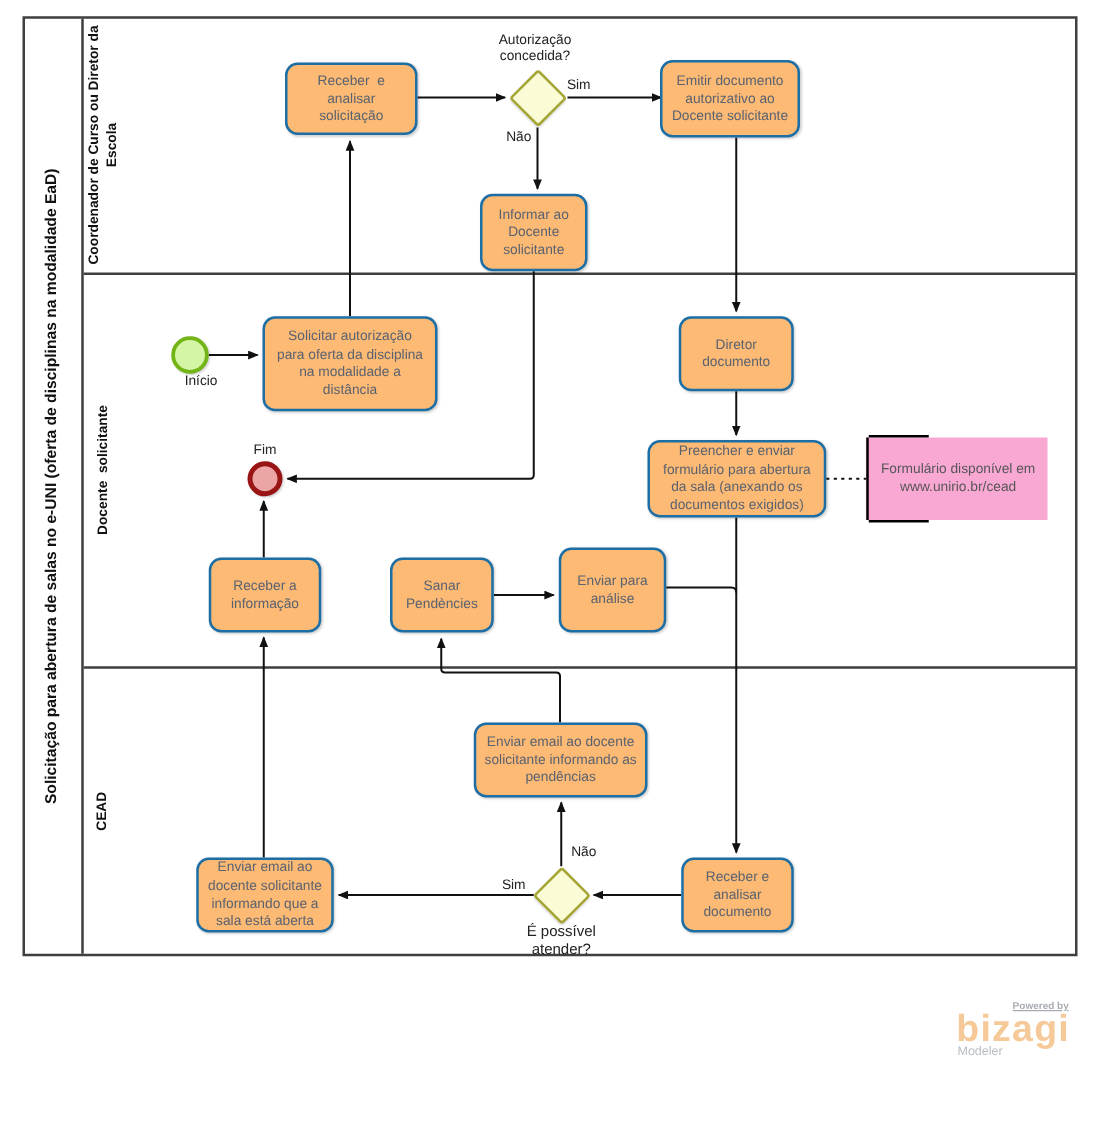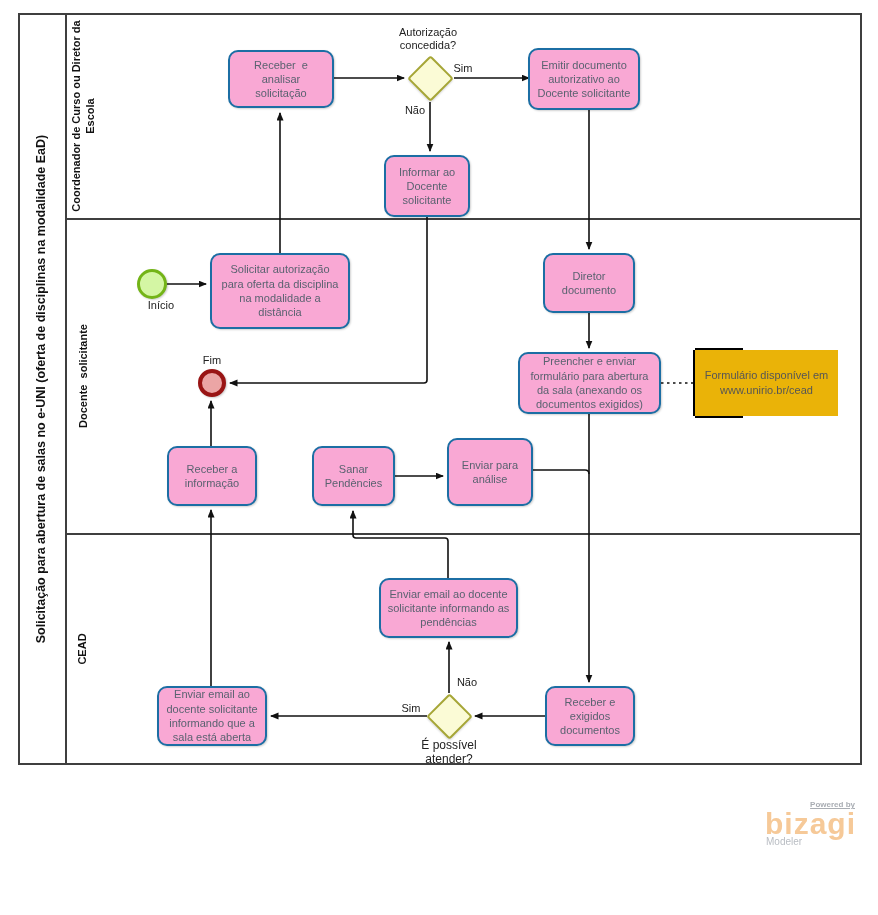--- a/index.html
+++ b/index.html
@@ -15,35 +15,35 @@
   .lane2{height:315px;border-bottom:2px solid #3f3f3f;}
   .lane3{flex:1;}
   .vlabel{position:absolute;display:flex;align-items:center;justify-content:center;
           transform:rotate(-90deg);font-weight:bold;color:#111;text-align:center;
           white-space:pre-wrap;line-height:1.25;}
   .pool-title{left:-334.5px;top:371px;width:752px;height:36px;font-size:12.5px;}
   .lane1-label{left:-19.5px;top:97.5px;width:205px;height:36px;font-size:11px;}
   .lane2-label{left:-74.5px;top:357.5px;width:315px;height:36px;font-size:11px;}
   .lane3-label{left:-33px;top:631px;width:232px;height:36px;font-size:11px;}
   
-  .task{position:absolute;box-sizing:border-box;border:2px solid #1c6ea4;background:#f9a8d4;
+  .task{position:absolute;box-sizing:border-box;border:2px solid #1c6ea4;background:#fdba74;
         border-radius:10px;display:flex;align-items:center;justify-content:center;
         text-align:center;font-size:11px;color:#5a6270;line-height:1.3;padding:3px 6px;
         white-space:pre-wrap;box-shadow:1px 1px 2px rgba(0,0,0,.18);}
   .gateway{position:absolute;width:33px;height:33px;background:#fbfbd6;border:2px solid #a6a636;
            transform:rotate(45deg);border-radius:3px;box-sizing:border-box;
            box-shadow:1px 1px 2px rgba(0,0,0,.15);}
   .event{position:absolute;border-radius:50%;box-sizing:border-box;}
   .event-start{left:137px;top:269px;width:30px;height:30px;background:#d4f6a4;
                border:3px solid #73b417;box-shadow:1px 1px 2px rgba(0,0,0,.2);}
   .event-end{left:198px;top:369px;width:28px;height:28px;background:#eba5a5;
              border:4px solid #991414;box-shadow:1px 1px 2px rgba(0,0,0,.2);}
   .flow-label{position:absolute;font-size:11px;color:#222;text-align:center;
               white-space:pre-wrap;line-height:1.2;}
-  .annotation{position:absolute;left:693px;top:350px;width:145px;height:66px;background:#eab308;
+  .annotation{position:absolute;left:693px;top:350px;width:145px;height:66px;background:#f9a8d4;
               border-left:2px solid #000;box-sizing:border-box;display:flex;align-items:center;
               justify-content:center;text-align:center;font-size:11px;color:#565656;
               line-height:1.35;padding:2px 8px;}
   .annotation::before,.annotation::after{content:"";position:absolute;left:0;width:48px;height:2px;background:#000;}
   .annotation::before{top:-2px;}
   .annotation::after{bottom:-2px;}
   .connectors{position:absolute;left:0;top:0;pointer-events:none;}
   
   .logo{position:absolute;left:763px;top:800px;width:95px;}
   .logo .powered{font-size:8px;font-weight:bold;color:#a9adb3;text-align:right;padding-right:3px;text-decoration:underline;}
@@ -108,21 +108,21 @@
   <div class="task" style="left:384px;top:155px;width:86px;height:62px;">Informar ao Docente solicitante</div>
 
   <div class="task" style="left:210px;top:253px;width:140px;height:76px;">Solicitar autorização para oferta da disciplina na modalidade a distância</div>
   <div class="task" style="left:543px;top:253px;width:92px;height:60px;">Diretor documento</div>
   <div class="task" style="left:518px;top:352px;width:143px;height:62px;">Preencher e enviar formulário para abertura da sala (anexando os documentos exigidos)</div>
   <div class="task" style="left:167px;top:446px;width:90px;height:60px;">Receber a informação</div>
   <div class="task" style="left:312px;top:446px;width:83px;height:60px;">Sanar Pendències</div>
   <div class="task" style="left:447px;top:438px;width:86px;height:68px;">Enviar para análise</div>
 
   <div class="task" style="left:379px;top:578px;width:139px;height:60px;">Enviar email ao docente solicitante informando as pendências</div>
-  <div class="task" style="left:545px;top:686px;width:90px;height:60px;">Receber e exigidos documentos</div>
+  <div class="task" style="left:545px;top:686px;width:90px;height:60px;">Receber e analisar documento</div>
   <div class="task" style="left:157px;top:686px;width:110px;height:60px;">Enviar email ao docente solicitante informando que a sala está aberta</div>
 
   <div class="gateway" style="left:413.5px;top:61.5px;"></div>
   <div class="gateway" style="left:432.5px;top:699.5px;"></div>
 
   <div class="flow-label" style="left:378px;top:26px;width:100px;">Autorização concedida?</div>
   <div class="flow-label" style="left:448px;top:62px;width:30px;">Sim</div>
   <div class="flow-label" style="left:400px;top:104px;width:30px;">Não</div>
   <div class="flow-label" style="left:399px;top:738px;width:100px;font-size:12px;">É possível atender?</div>
   <div class="flow-label" style="left:396px;top:702px;width:30px;">Sim</div>

